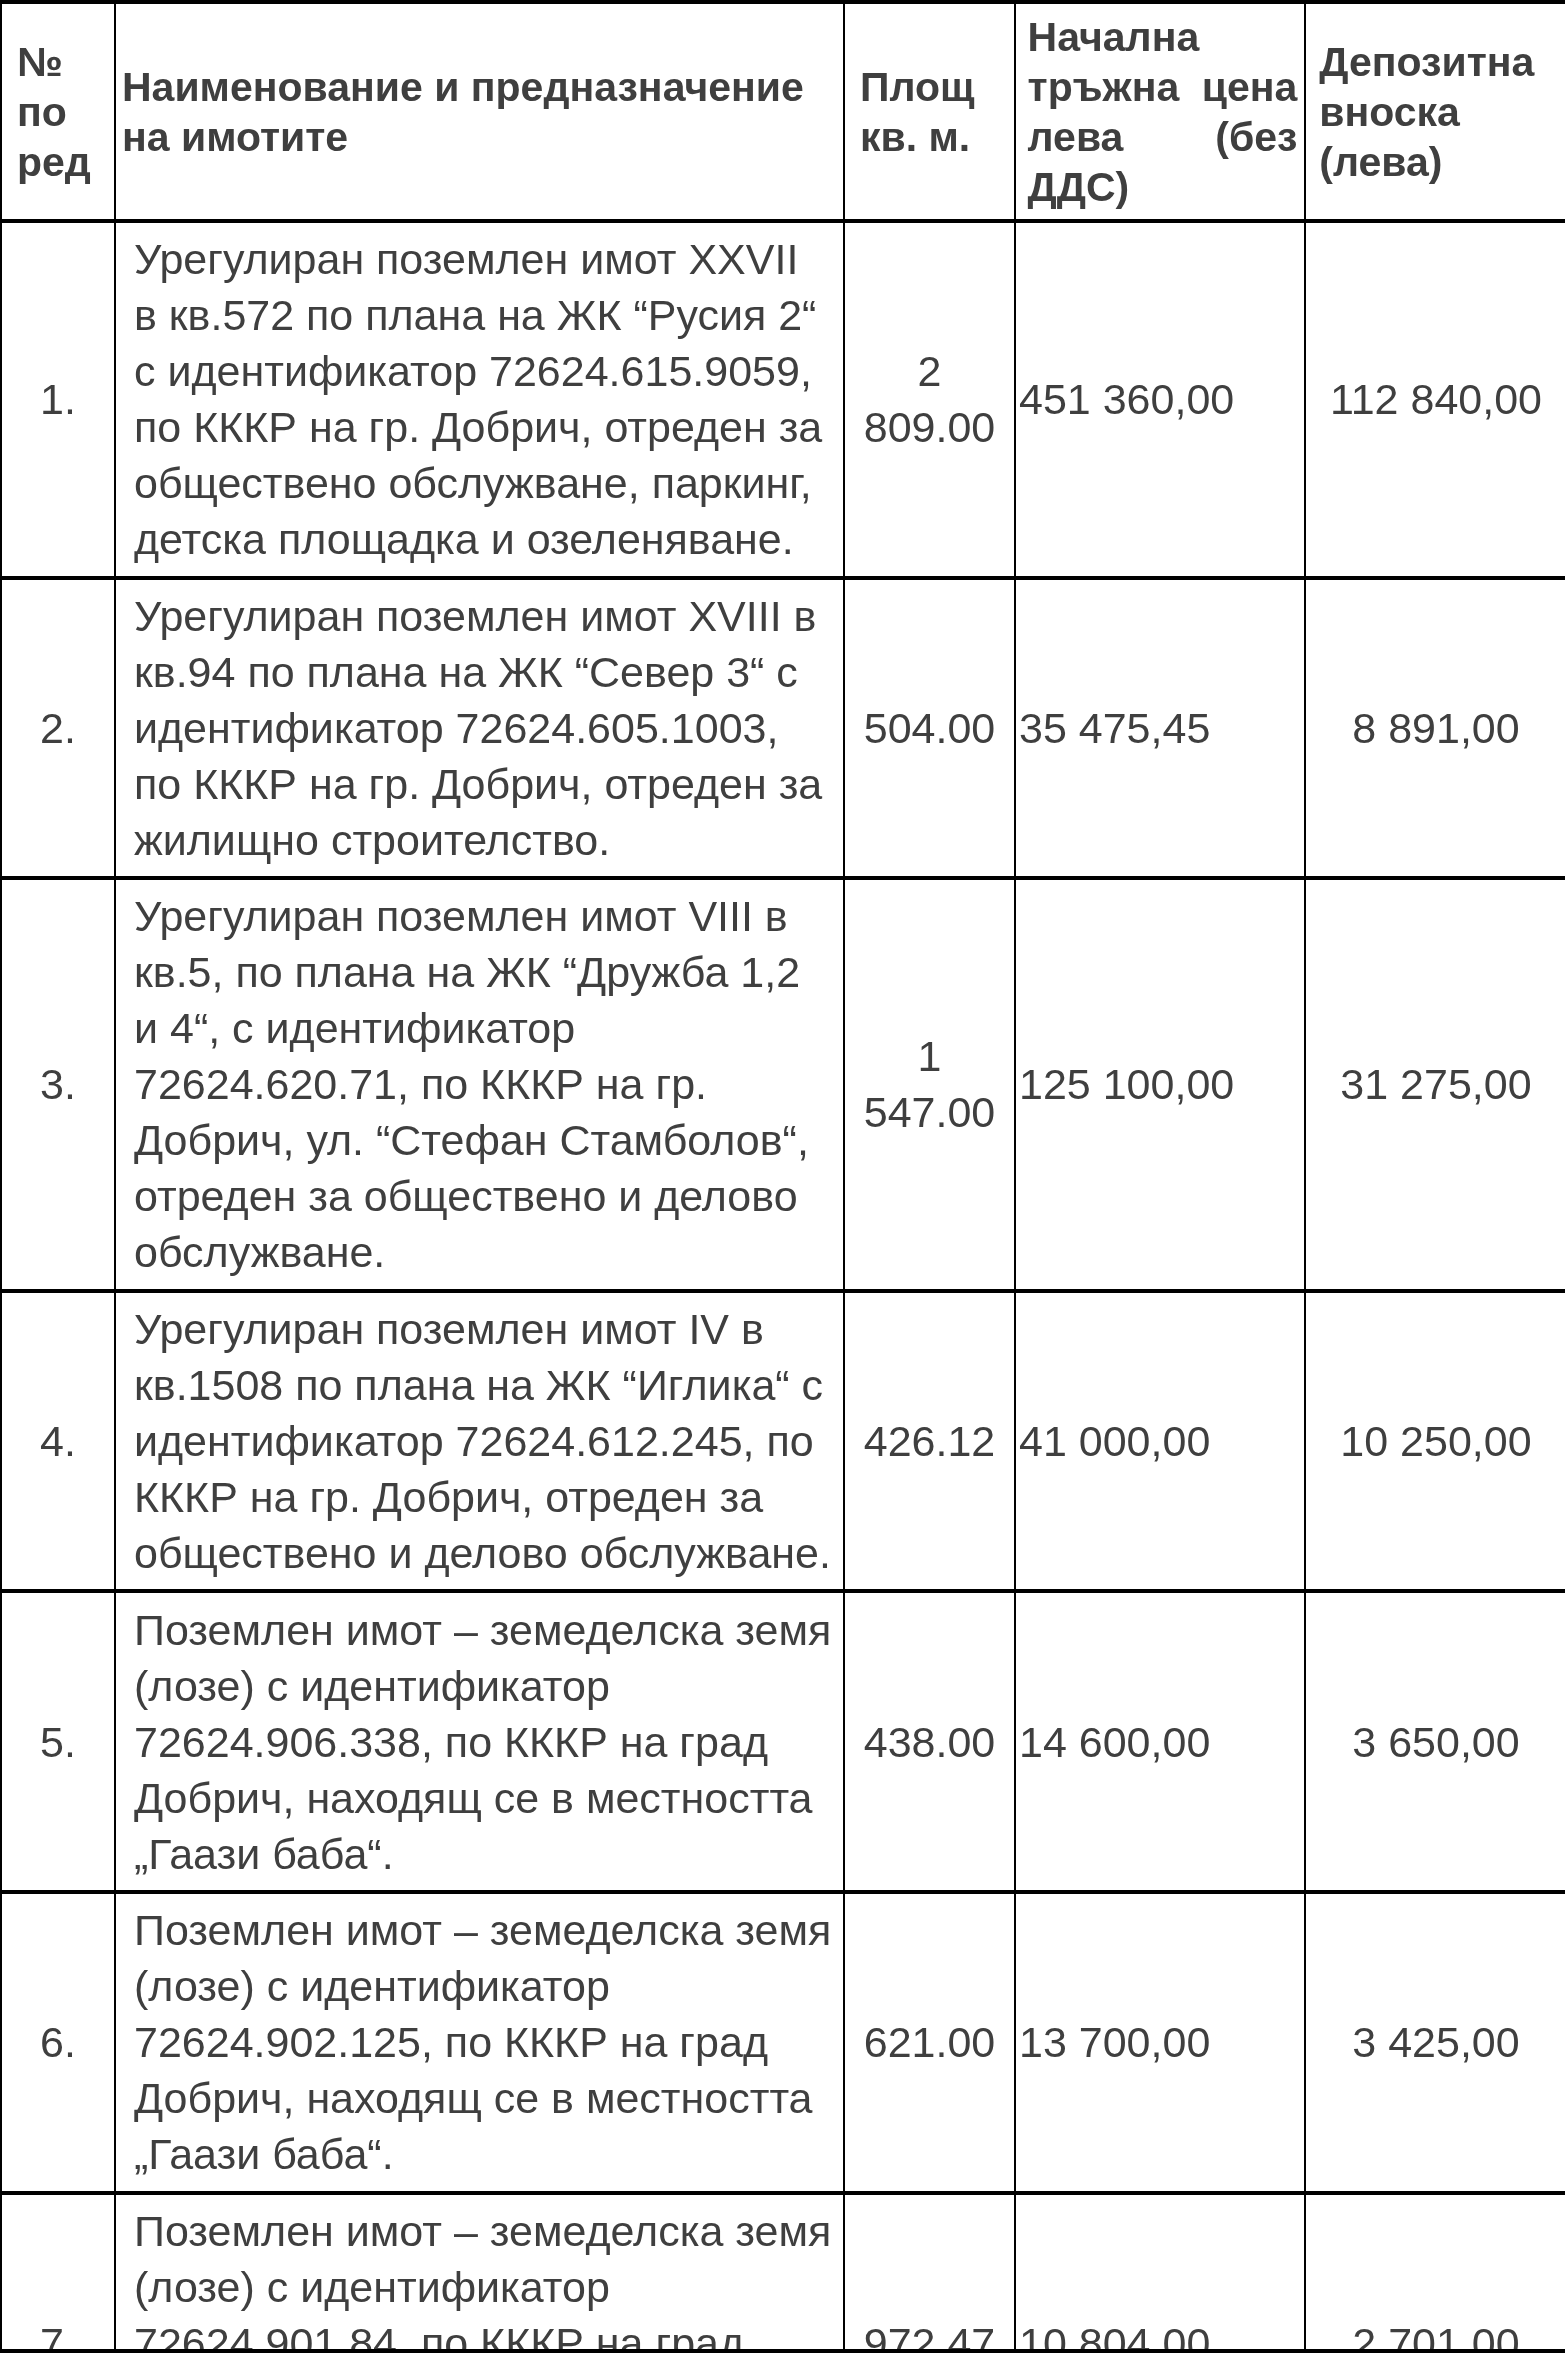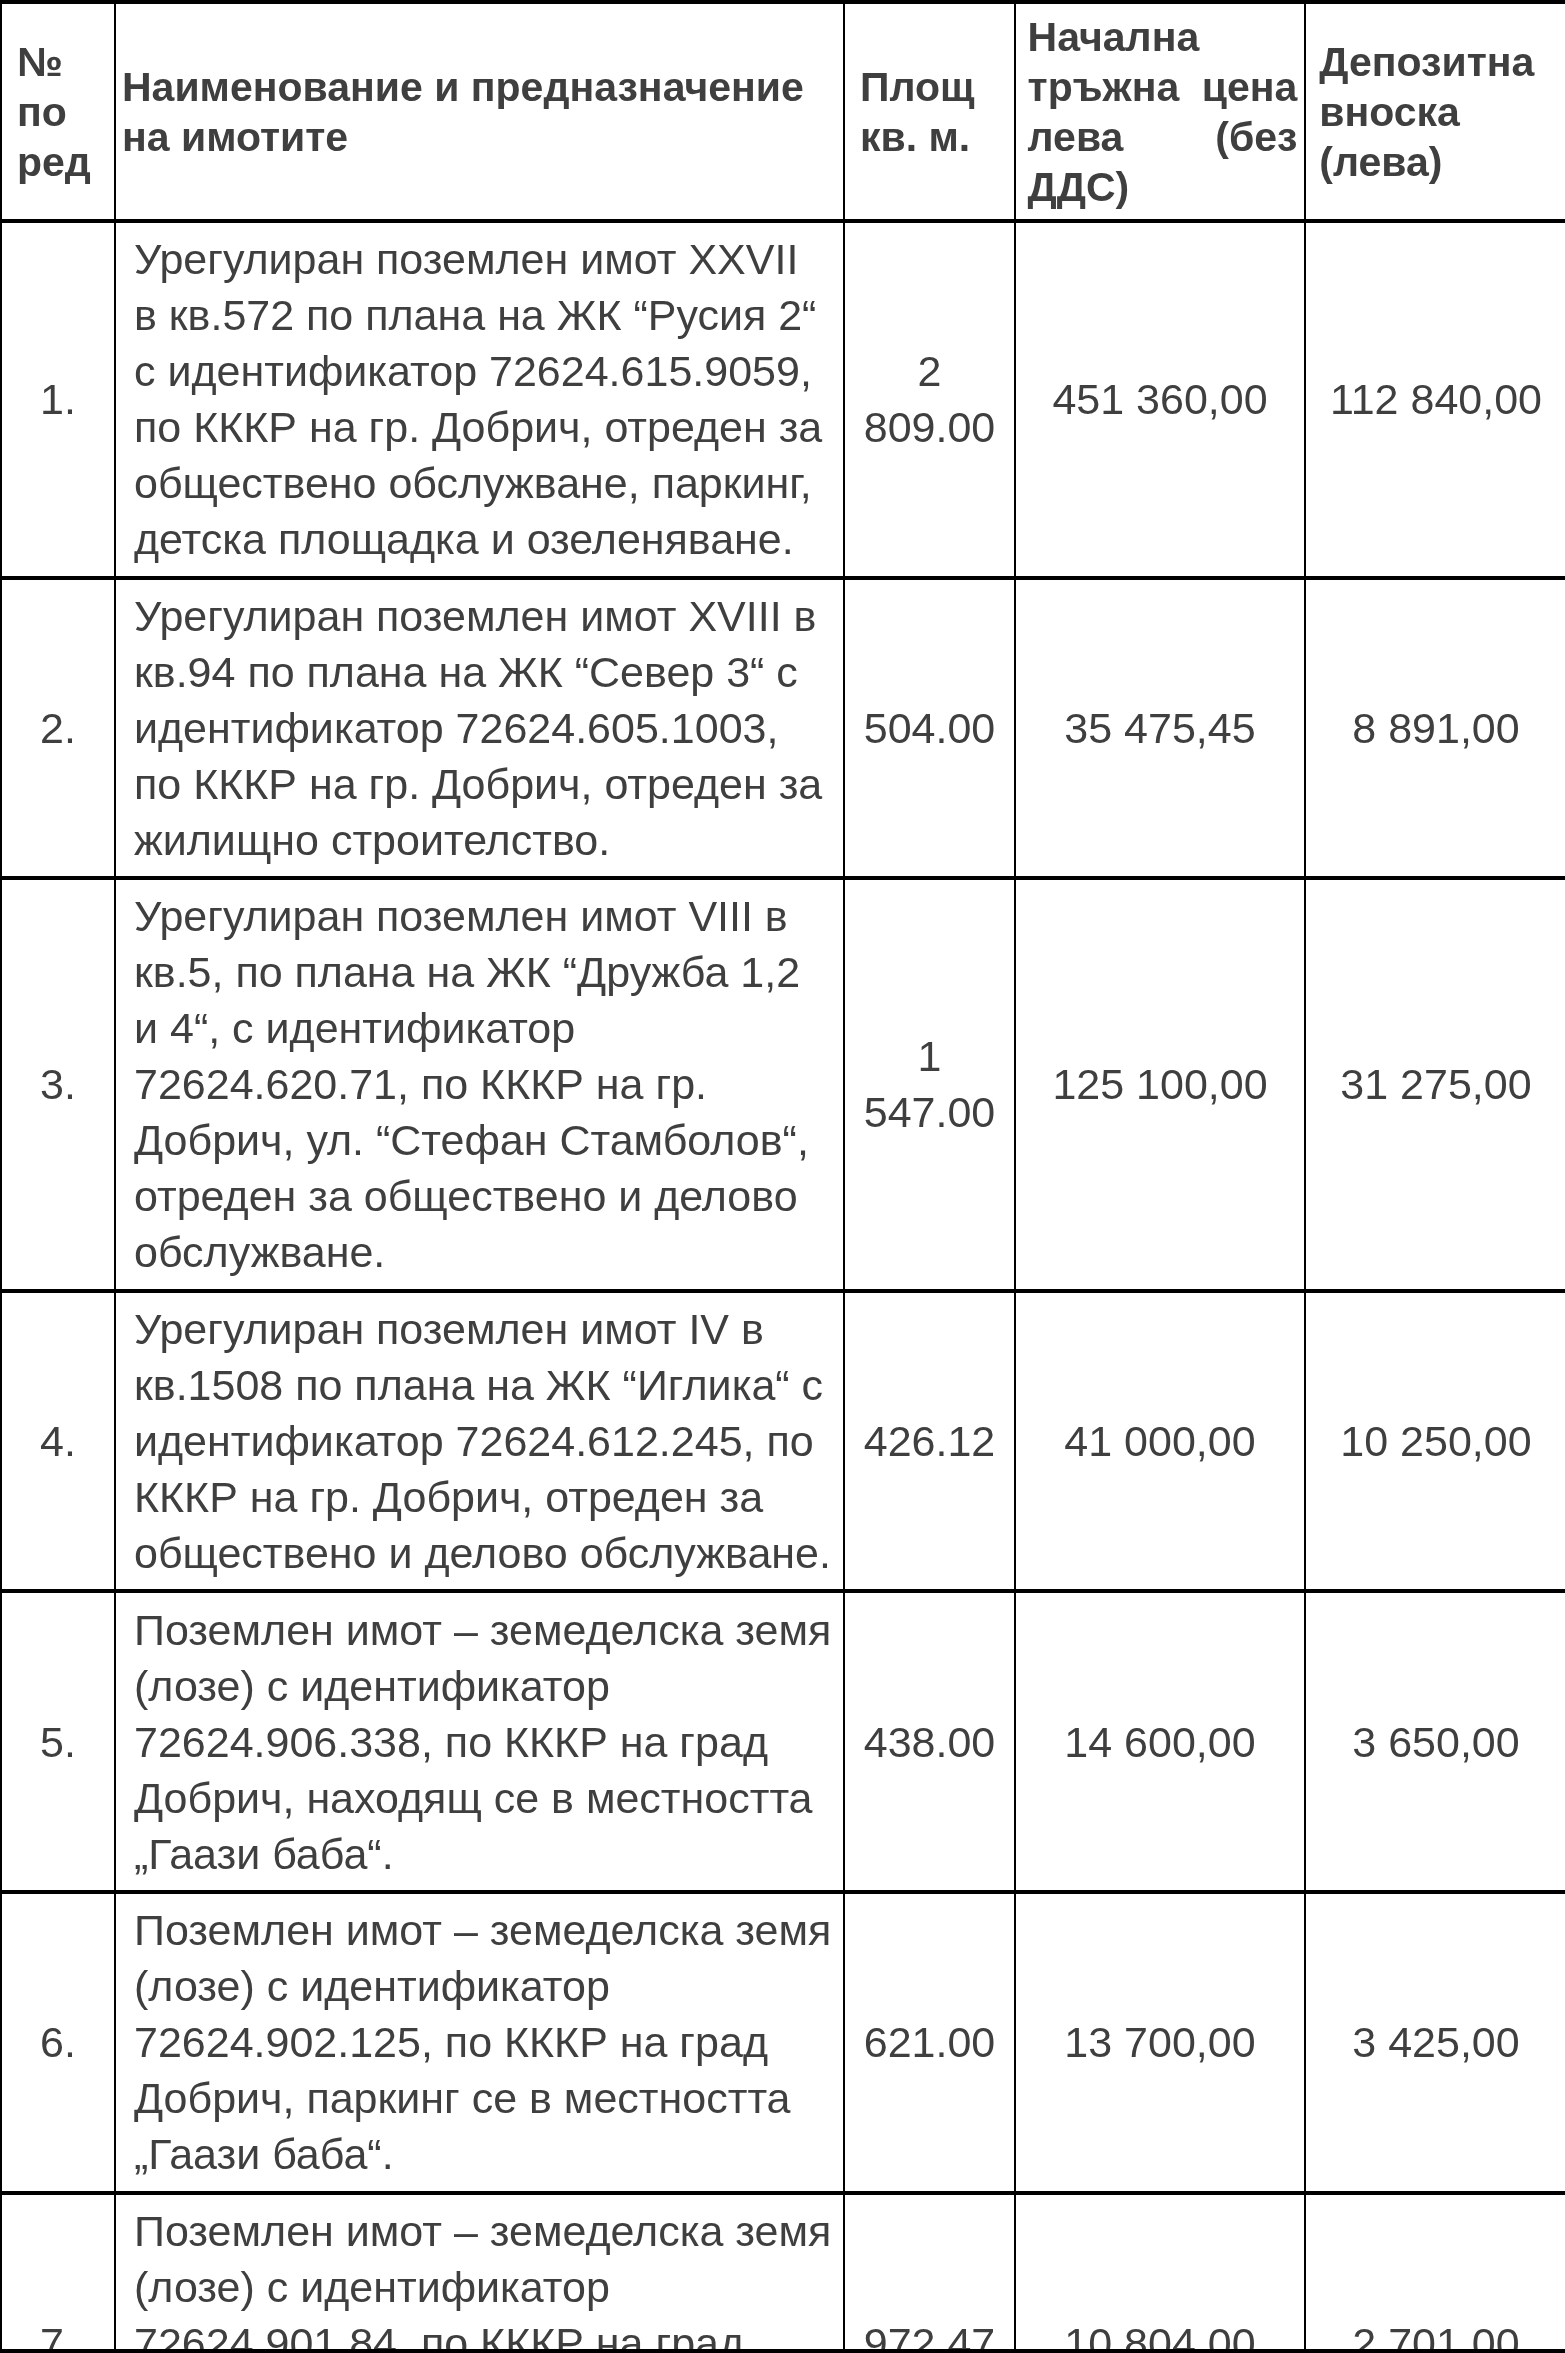--- a/index.html
+++ b/index.html
@@ -47,21 +47,21 @@
   th.h-area{padding:5px 3.3px 5px 15px;}
   th.h-price{padding:5px 6.6px 5px 11.6px;text-align:justify;}
   th.h-deposit{padding:5px 5px 5px 13.3px;}
   tbody td{
     font-size:43px;
     line-height:56px;
   }
   td.num{text-align:center;padding:5px 3.3px;}
   td.name{text-align:left;padding:8.3px 10px 8.3px 18px;}
   td.area{text-align:center;padding:5px 5px;}
-  td.price{text-align:center;padding:5px 12px;white-space:nowrap;}
+  td.price{padding:5px 3px;white-space:nowrap;}
   td.deposit{text-align:center;padding:5px 5px;white-space:nowrap;}
   tr.r-head{height:219px;}
   tr.r-1{height:318px;}
   tr.r-2{height:263px;}
   tr.r-3{height:315px;}
   tr.r-4{height:263px;}
   tr.r-5{height:268px;}
   tr.r-6{height:267px;}
   tr.r-7{height:267px;}
   tr.r-8{height:166px;}
@@ -124,21 +124,21 @@
       </tr>
       <tr class="r-5">
         <td class="num">5.</td>
         <td class="name">Поземлен имот – земеделска земя (лозе) с идентификатор 72624.906.338, по КККР на град Добрич, находящ се в местността „Гаази баба“.</td>
         <td class="area">438.00</td>
         <td class="price">14 600,00</td>
         <td class="deposit">3 650,00</td>
       </tr>
       <tr class="r-6">
         <td class="num">6.</td>
-        <td class="name">Поземлен имот – земеделска земя (лозе) с идентификатор 72624.902.125, по КККР на град Добрич, паркинг се в местността „Гаази баба“.</td>
+        <td class="name">Поземлен имот – земеделска земя (лозе) с идентификатор 72624.902.125, по КККР на град Добрич, находящ се в местността „Гаази баба“.</td>
         <td class="area">621.00</td>
         <td class="price">13 700,00</td>
         <td class="deposit">3 425,00</td>
       </tr>
       <tr class="r-7">
         <td class="num">7.</td>
         <td class="name">Поземлен имот – земеделска земя (лозе) с идентификатор 72624.901.84, по КККР на град Добрич, находящ се в местността „Гаази баба“.</td>
         <td class="area">972.47</td>
         <td class="price">10 804,00</td>
         <td class="deposit">2 701,00</td>

